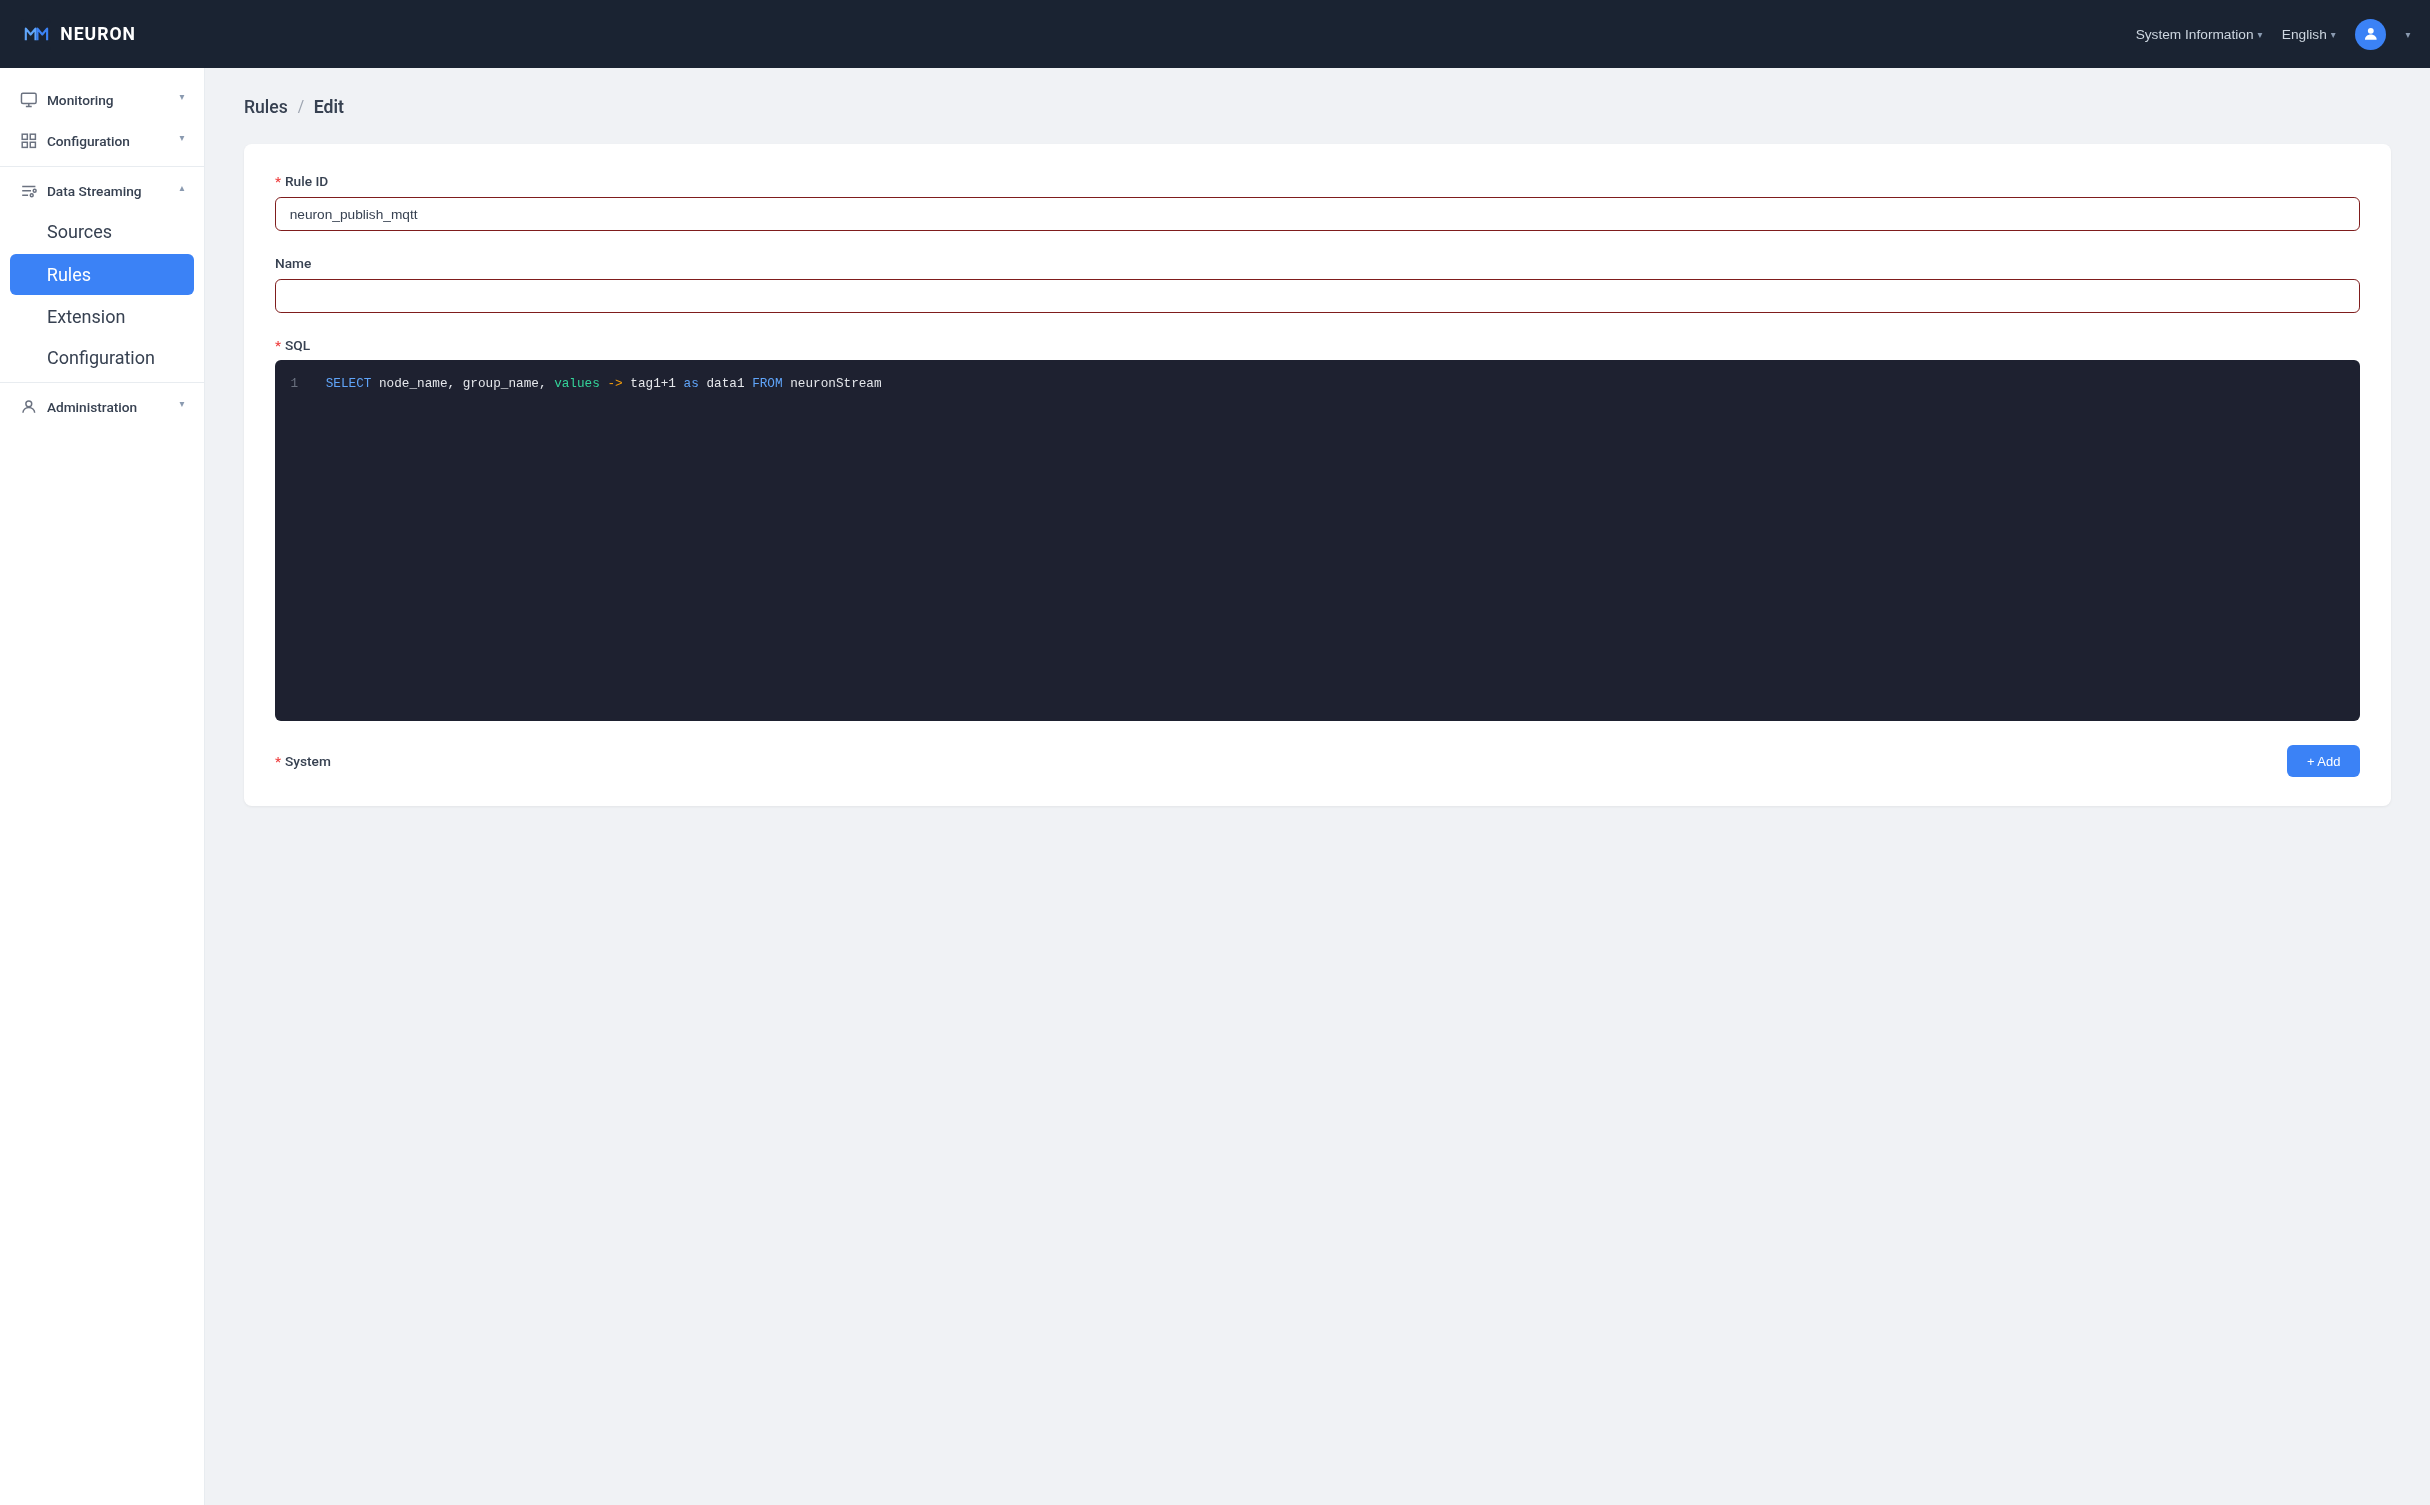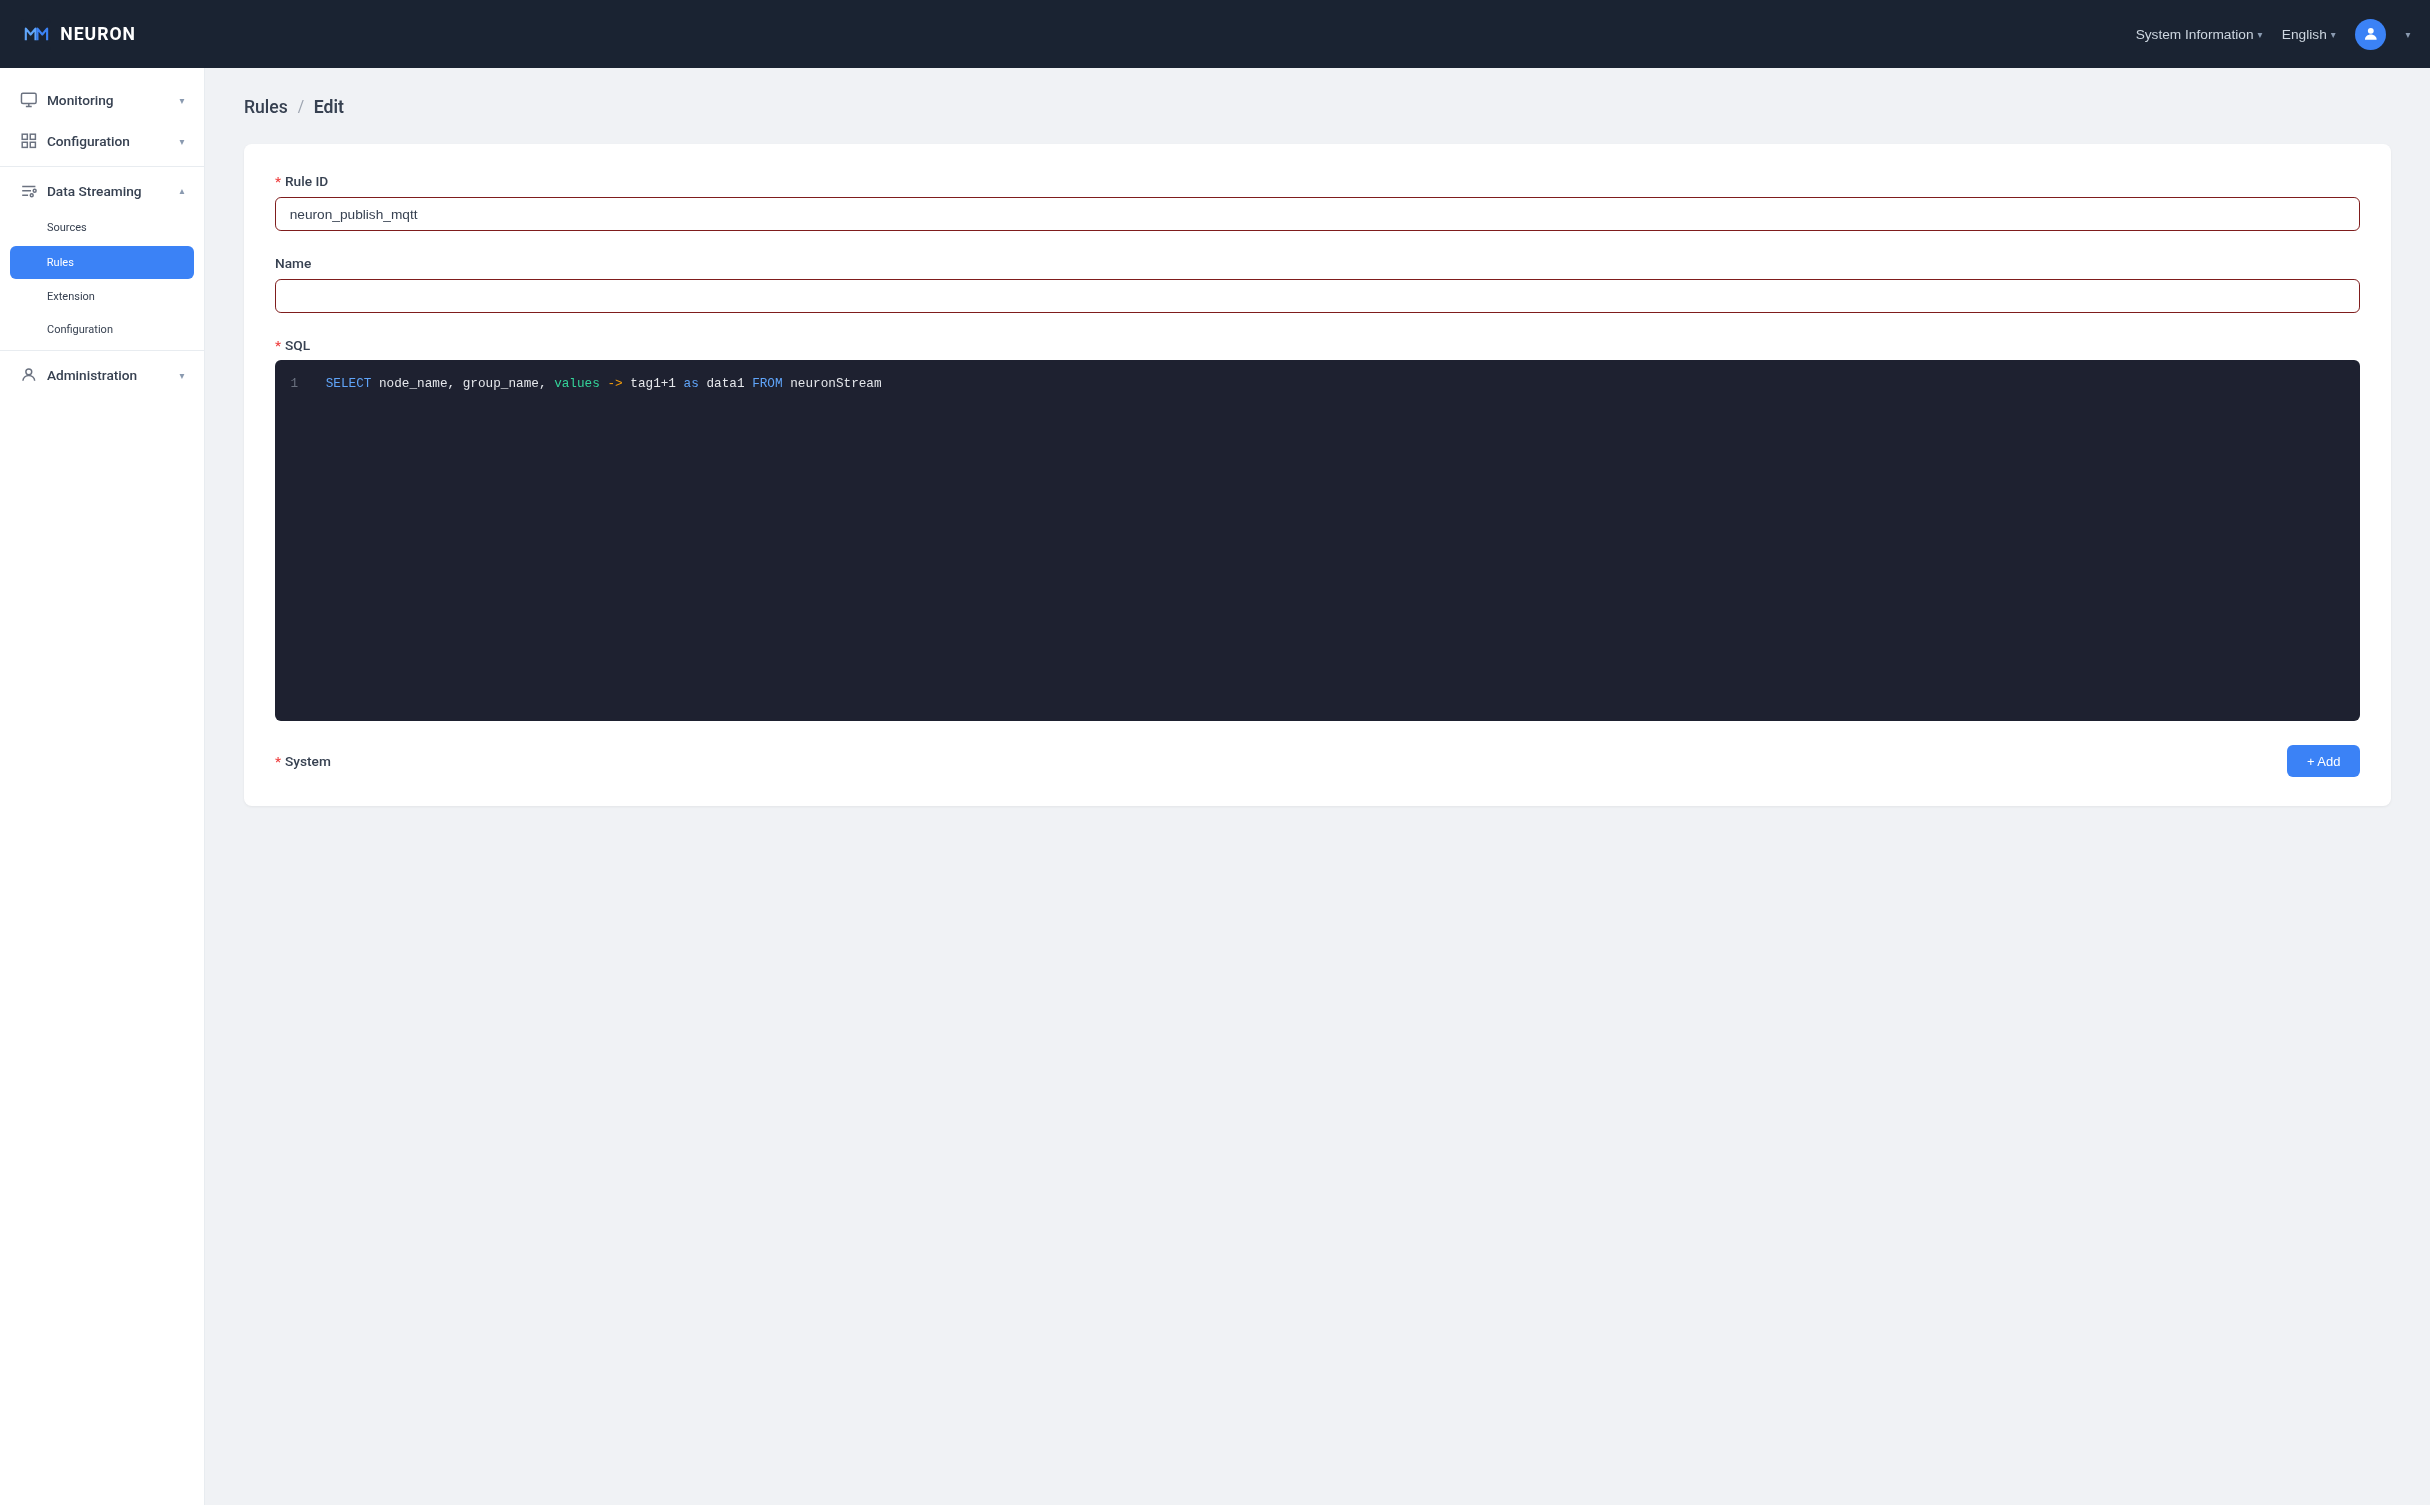--- a/index.html
+++ b/index.html
@@ -74,21 +74,20 @@
     .sidebar {
       width: 205px;
       background: #ffffff;
       border-right: 1px solid #e8ecf0;
       flex-shrink: 0;
       overflow-y: auto;
       padding: 11.7px 0;
     }
     .sidebar-item {
       display: flex;
-      align-items: center;
       gap: 9.8px;
       padding: 11.7px 19.5px;
       cursor: pointer;
       color: #374151;
       font-size: 13.7px;
       font-weight: 500;
       justify-content: space-between;
     }
     .sidebar-item-inner {
       display: flex;
@@ -97,21 +96,21 @@
     }
     .sidebar-icon {
       width: 17.6px;
       height: 17.6px;
       color: #6b7280;
     }
     .sidebar-sub-item {
       padding: 9.8px 19.5px 9.8px 47px;
       cursor: pointer;
       color: #374151;
-      font-size: 11px;
+      font-size: 18px;
     }
     .sidebar-sub-item.active {
       background: #3b82f6;
       color: #ffffff;
       border-radius: 5.9px;
       margin: 2px 9.8px;
       padding: 9.8px 19.5px 9.8px 37px;
     }
 
     

